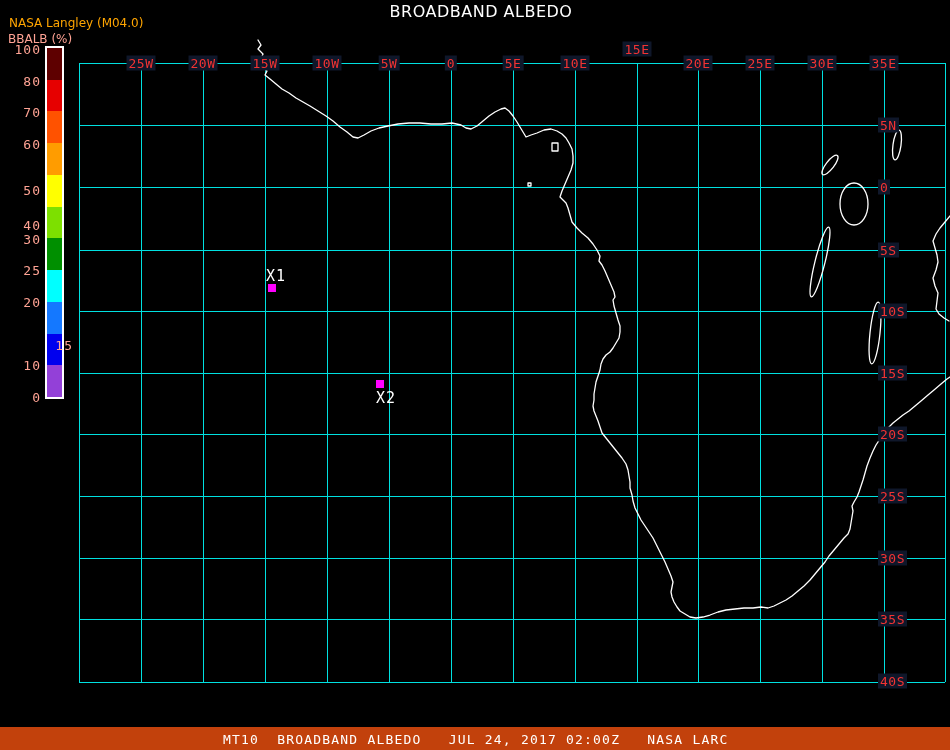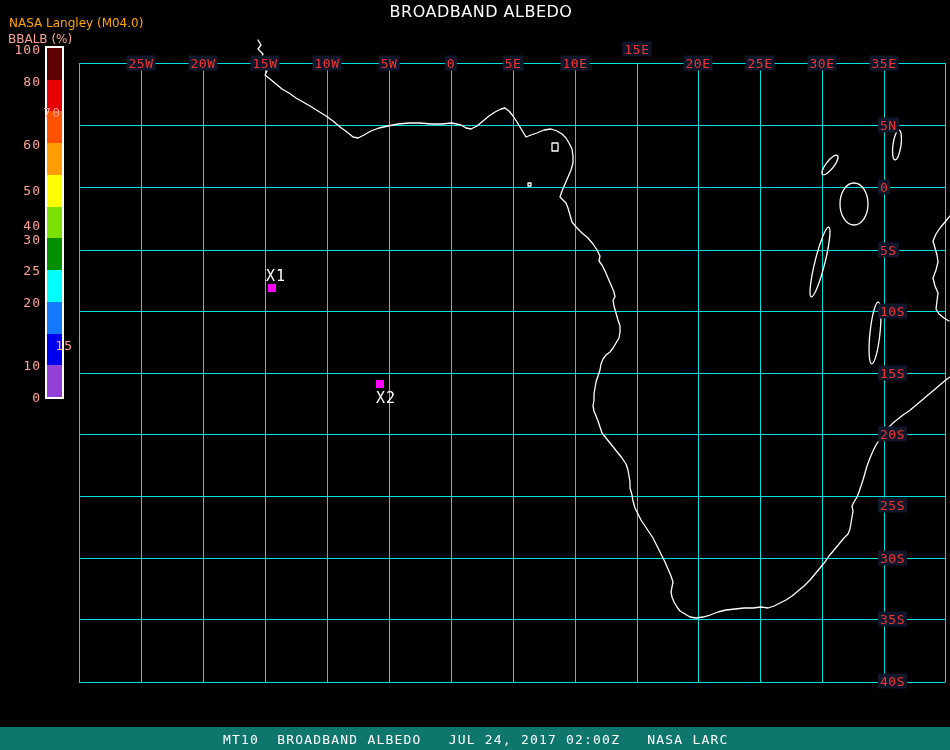--- a/index.html
+++ b/index.html
@@ -29,21 +29,21 @@
   .lon-label,.lat-label{position:absolute;background:#0f172a;color:var(--redlbl);
            font-family:"DejaVu Sans Mono",monospace;font-size:13px;letter-spacing:.5px;
            padding:0 2px;white-space:nowrap;}
   .lon-label{transform:translate(-50%,-50%);}
   .lat-label{transform:translateY(-50%);}
 
   .marker-square{position:absolute;width:8px;height:8px;background:var(--marker);}
   .marker-label{position:absolute;color:#fff;font-family:"DejaVu Sans Mono",monospace;
            font-size:15px;letter-spacing:1px;white-space:nowrap;}
 
-  #footer{position:absolute;left:0;right:0;bottom:0;height:23px;background:#0f766e;}
+  #footer{position:absolute;left:0;right:0;bottom:0;height:23px;background:#c2410c;}
   #footer-text{position:absolute;left:223px;top:5px;color:#fff;white-space:pre;
            font-family:"DejaVu Sans Mono",monospace;font-size:13px;letter-spacing:1.2px;}
 </style>
 </head>
 <body>
 
 <div id="titles">
   <div id="main-title">BROADBAND ALBEDO</div>
 </div>
 
@@ -59,21 +59,21 @@
     <div class="cb-seg" style="background: rgb(125, 224, 0);"></div>
     <div class="cb-seg" style="background: rgb(0, 143, 0);"></div>
     <div class="cb-seg" style="background: rgb(0, 255, 255);"></div>
     <div class="cb-seg" style="background: rgb(20, 120, 255);"></div>
     <div class="cb-seg" style="background: rgb(0, 0, 238);"></div>
     <div class="cb-seg" style="background: rgb(147, 64, 216);"></div>
   </div>
 <div id="cb-ticks">
     <div class="cb-tick" style="top: 49px;">100</div>
     <div class="cb-tick" style="top: 80.6364px;">80</div>
-    <div class="cb-tick" style="top: 112.273px; padding-left: 20px;">70</div>
+    <div class="cb-tick" style="top: 112.273px;">70</div>
     <div class="cb-tick" style="top: 143.909px;">60</div>
     <div class="cb-tick" style="top: 175.545px; margin-top: 14px;">50</div>
     <div class="cb-tick" style="top: 225px;">40</div>
     <div class="cb-tick" style="top: 238.818px;">30</div>
     <div class="cb-tick" style="top: 270.455px;">25</div>
     <div class="cb-tick" style="top: 302.091px;">20</div>
     <div class="cb-tick" style="top: 345px; padding-left: 32px;">15</div>
     <div class="cb-tick" style="top: 365.364px;">10</div>
     <div class="cb-tick" style="top: 397px;">0</div>
   </div>
@@ -129,21 +129,21 @@
     <div class="lon-label" style="left: 698px; top: 63px;">20E</div>
     <div class="lon-label" style="left: 760px; top: 63px;">25E</div>
     <div class="lon-label" style="left: 822px; top: 63px;">30E</div>
     <div class="lon-label" style="left: 884px; top: 63px;">35E</div>
     <div class="lat-label" style="left: 878px; top: 125px;">5N</div>
     <div class="lat-label" style="left: 878px; top: 187px;">0</div>
     <div class="lat-label" style="left: 878px; top: 250px;">5S</div>
     <div class="lat-label" style="left: 878px; top: 311px;">10S</div>
     <div class="lat-label" style="left: 878px; top: 373px;">15S</div>
     <div class="lat-label" style="left: 878px; top: 434px;">20S</div>
-    <div class="lat-label" style="left: 878px; top: 496px; margin-top: 9px;">25S</div>
+    <div class="lat-label" style="left: 878px; top: 496px;">25S</div>
     <div class="lat-label" style="left: 878px; top: 558px;">30S</div>
     <div class="lat-label" style="left: 878px; top: 619px;">35S</div>
     <div class="lat-label" style="left: 878px; top: 681px;">40S</div>
     <div class="marker-square" style="left: 268px; top: 284px;"></div>
     <div class="marker-label" style="left: 266px; top: 267px;">X1</div>
     <div class="marker-square" style="left: 376px; top: 380px;"></div>
     <div class="marker-label" style="left: 376px; top: 389px;">X2</div>
   </div>
 
 <div id="footer">

